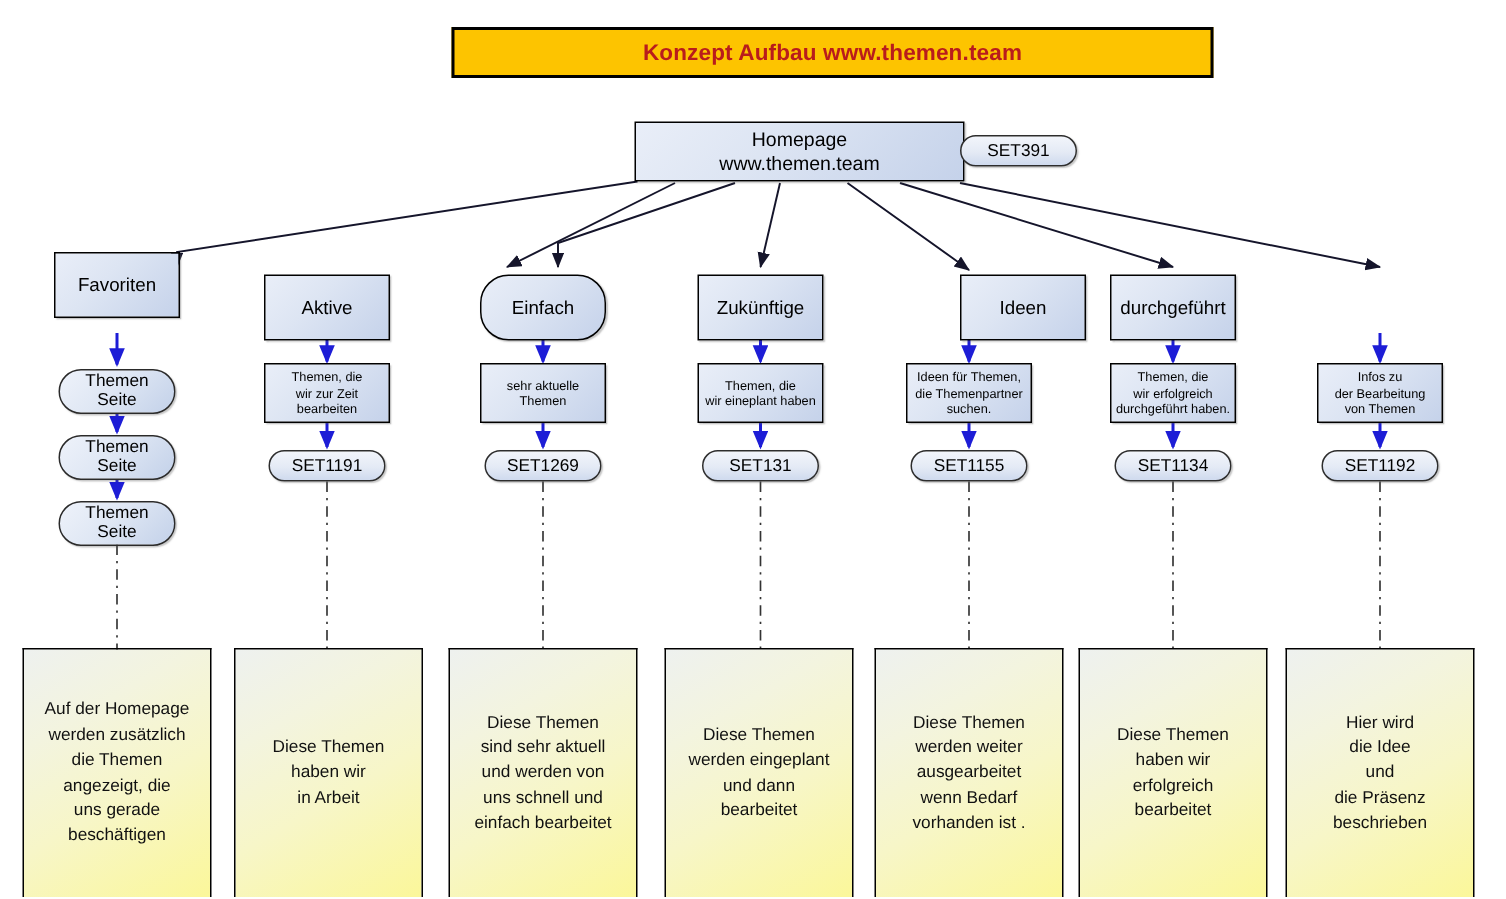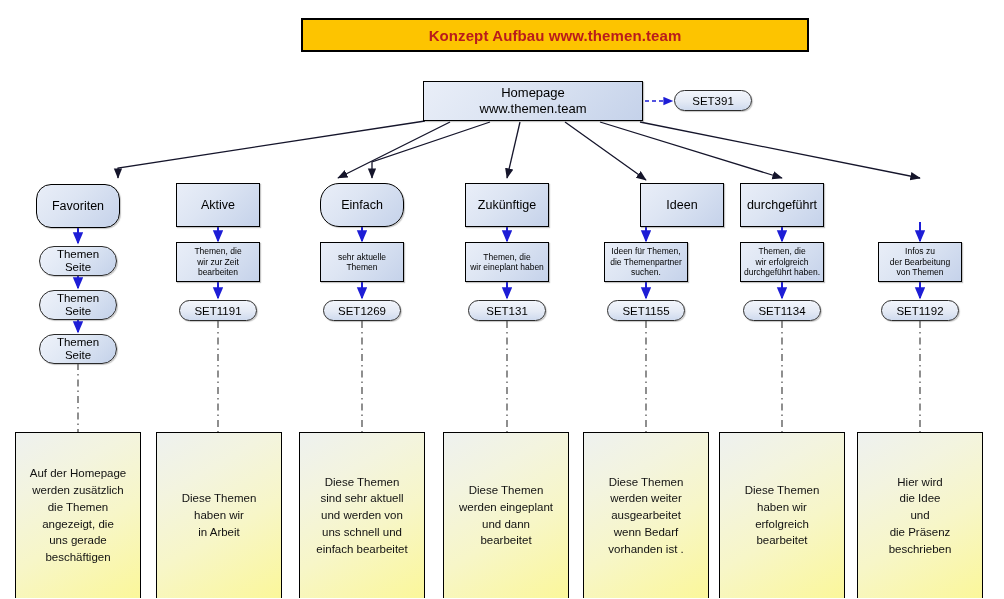--- a/index.html
+++ b/index.html
@@ -84,21 +84,21 @@
   .node-set {
     width: 78px;
     height: 21px;
     border-radius: 11px;
     font-size: 11.5px;
     background: linear-gradient(180deg, #f2f5fb 0%, #e4eaf5 55%, #cfdaee 100%);
     border: 1px solid #2d2d2d;
   }
 
   .node-set-top {
-    left: 674px;
+    left: 640px;
     top: 90px;
     text-align: center;
   }
 
   .node-themen {
     width: 78px;
     height: 30px;
     border-radius: 15px;
     font-size: 11.5px;
     line-height: 1.12;
@@ -199,21 +199,21 @@
 
   <div class="node node-homepage">
     <div>
       <div>Homepage</div>
       <div>www.themen.team</div>
     </div>
   </div>
 
   <div class="node node-set node-set-top">SET391</div>
 
-  <div class="node node-category" style="left:36px;  top:184px;border-radius:15px;">Favoriten</div>
+  <div class="node node-category" style="left:36px;  top:168px;">Favoriten</div>
   <div class="node node-category" style="left:176px; top:183px;">Aktive</div>
   <div class="node node-category" style="left:320px; top:183px;border-radius:19px;">Einfach</div>
   <div class="node node-category" style="left:465px; top:183px;">Zukünftige</div>
   <div class="node node-category" style="left:604px; top:183px;margin-left:36px;">Ideen</div>
   <div class="node node-category" style="left:740px; top:183px;">durchgeführt</div>
 
   <div class="node node-themen" style="left:39px; top:246px;">
     <div>
       <div>Themen</div>
       <div>Seite</div>

